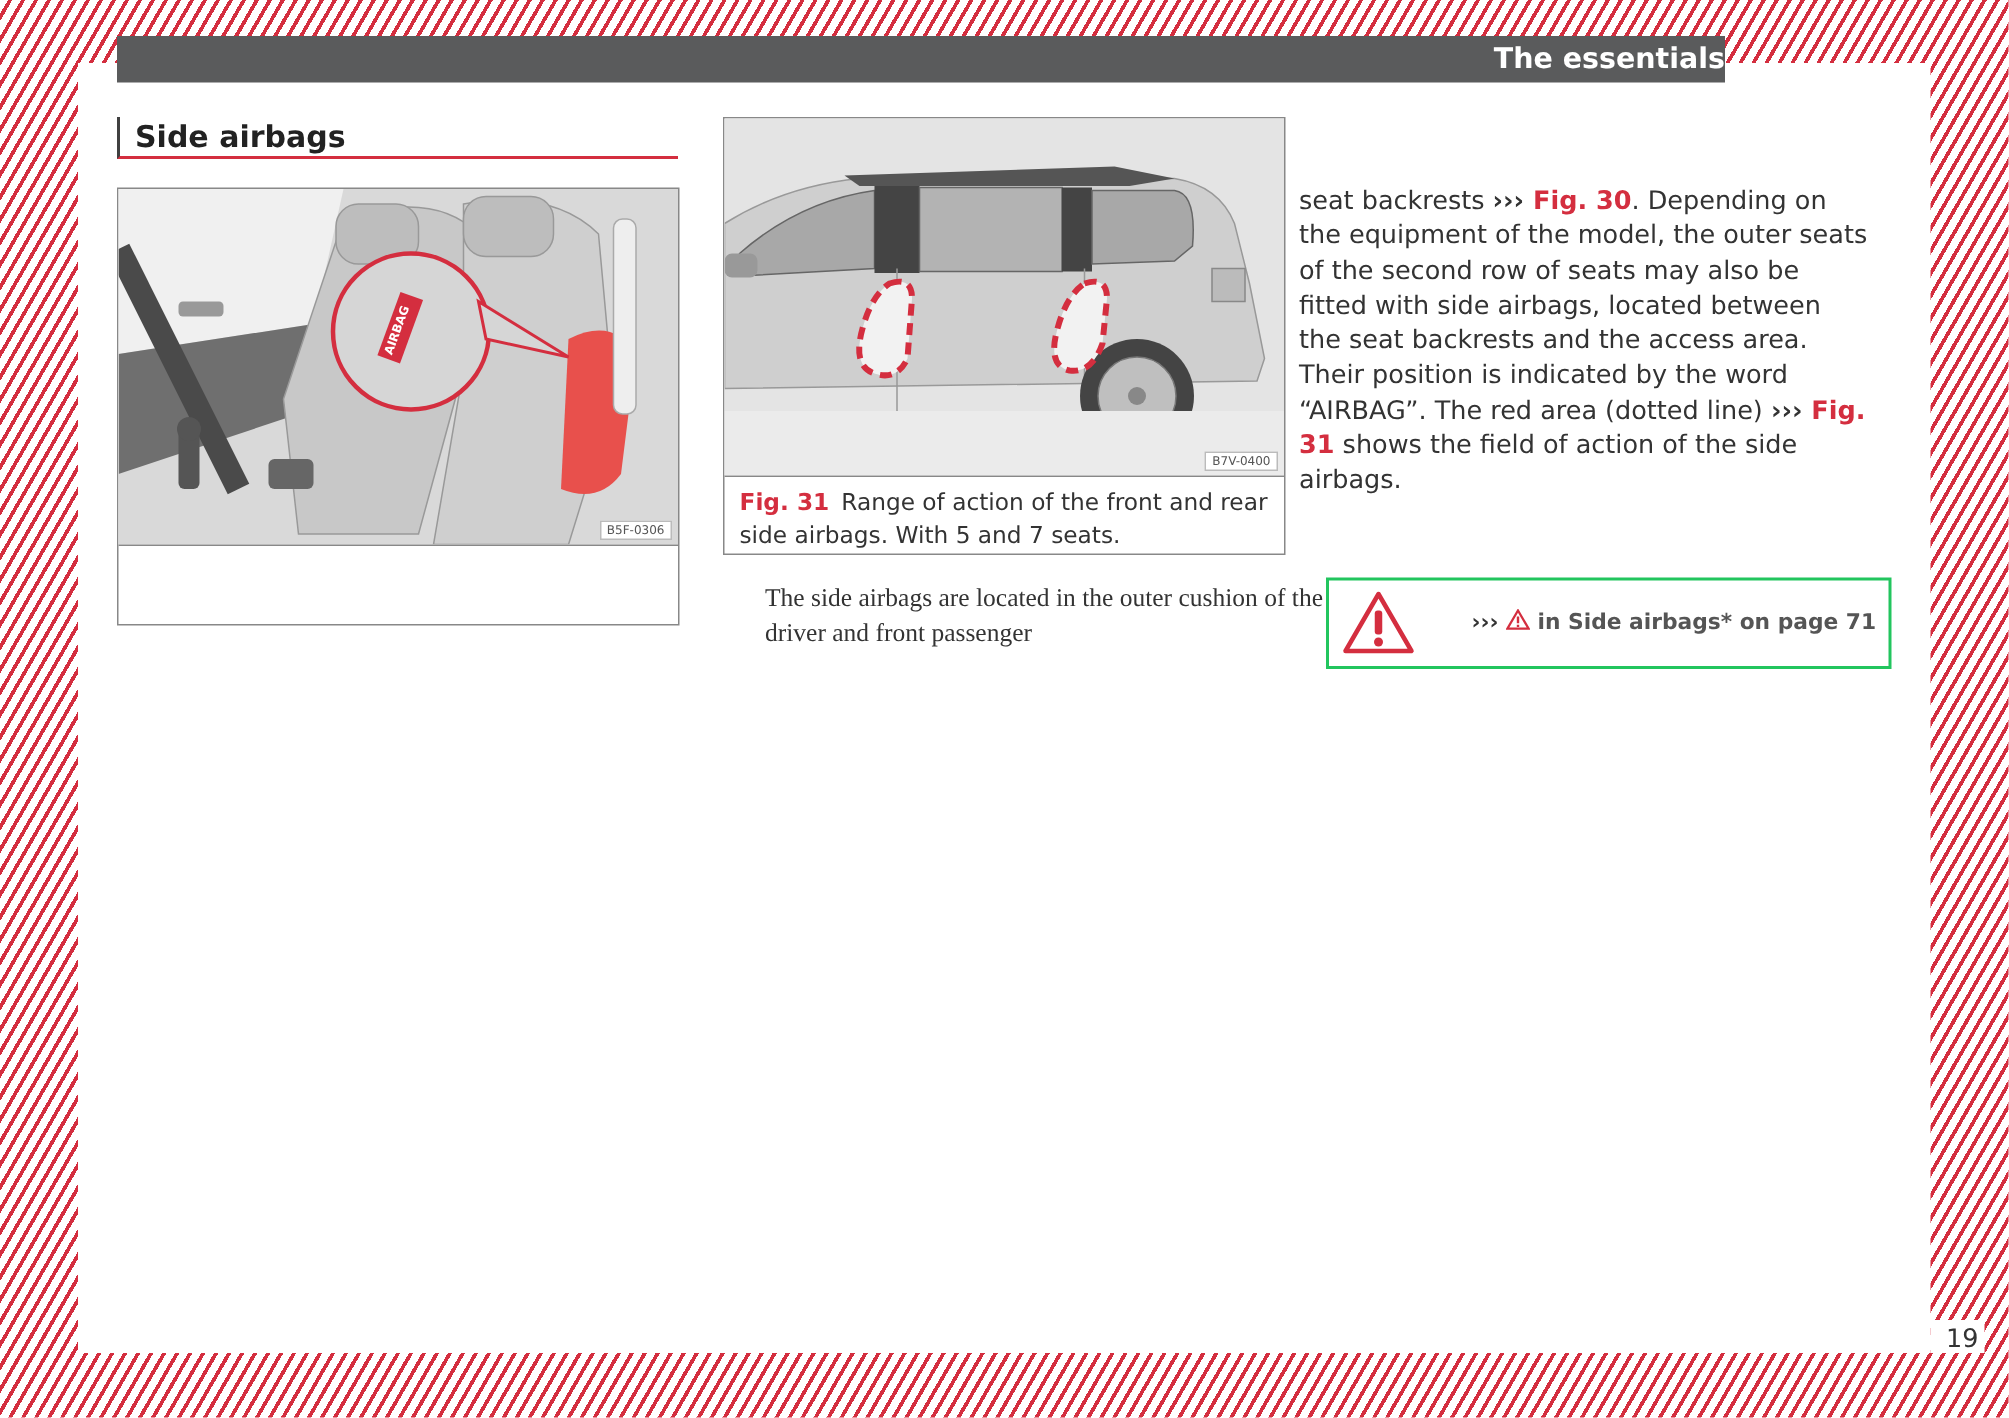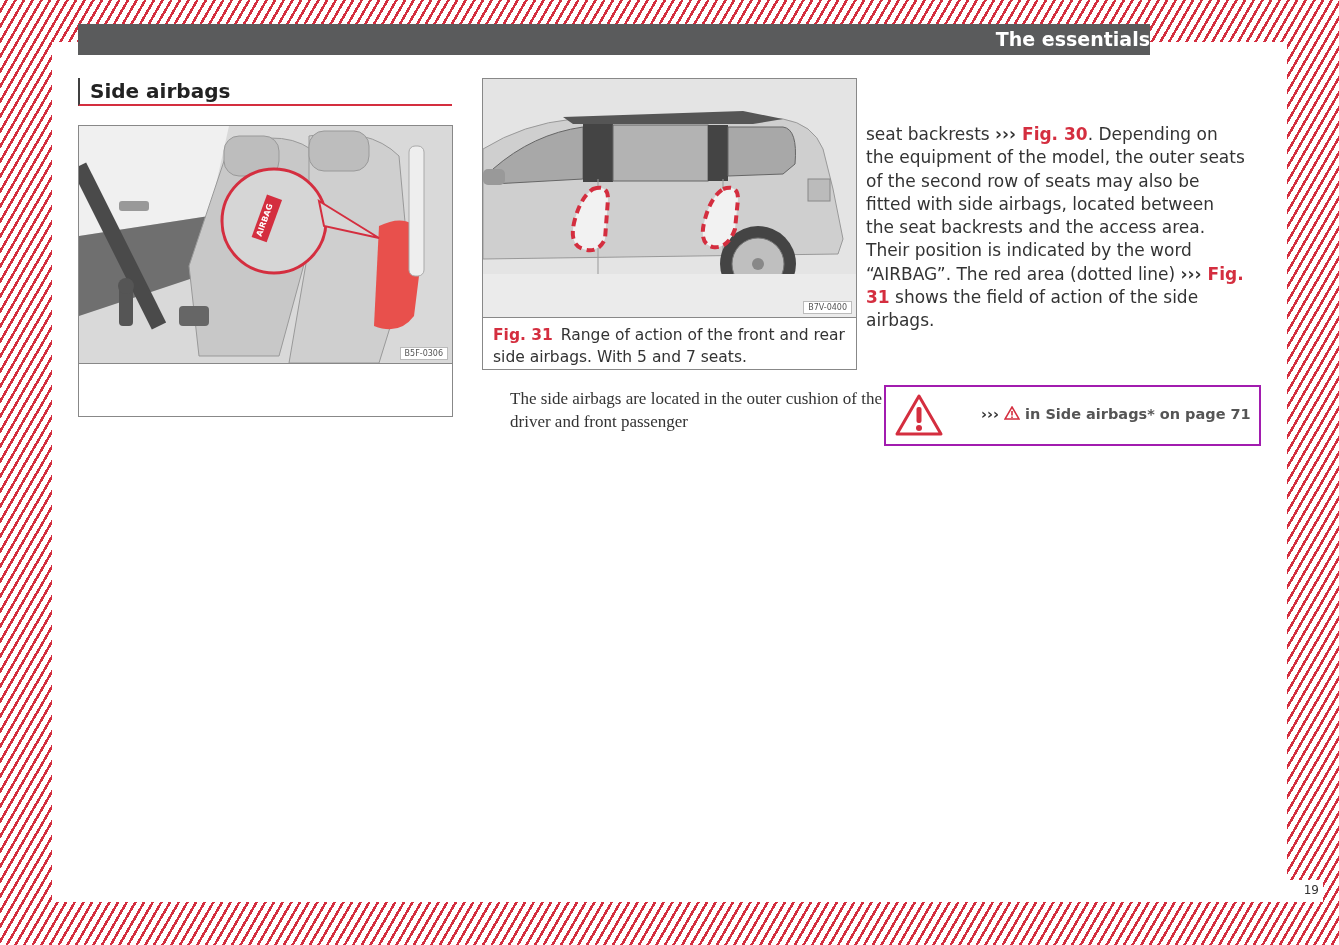--- a/index.html
+++ b/index.html
@@ -10,21 +10,21 @@
     color: #333;
   }
   .page {
     position: absolute; left: 52px; top: 42px; width: 1235px; height: 860px;
     background: #fff;
   }
   .pagenum-box {
     position: absolute; left: 1287px; top: 880px; width: 36px; height: 22px; background: #fff;
   }
   .pagenum {
-    position: absolute; right: 4px; top: 3px; font-size: 12px; color: #333;
+    position: absolute; right: 4px; top: 3px; font-size: 17px; color: #333;
   }
   .header-bar {
     position: absolute; left: 78px; top: 24px; width: 1072px; height: 31px;
     background: #5a5b5c; color: #fff; text-align: right;
     font-weight: bold; font-size: 19px; line-height: 31px;
   }
   .section-title {
     position: absolute; left: 78px; top: 78px; width: 374px; height: 28px;
     border-left: 2px solid #404040; border-bottom: 2px solid #d42e3f;
     font-weight: bold; font-size: 20px; color: #222; padding-left: 10px; box-sizing: border-box;
@@ -41,21 +41,21 @@
   .caption {
     padding: 6px 10px 4px 10px; font-size: 15.5px; line-height: 22px; color: #333;
   }
   .fig-label { color: #d42e3f; font-weight: bold; margin-right: 8px; }
   .body-text { position: absolute; font-size: 17px; line-height: 23.3px; color: #333; }
   .body-text p { margin: 0 0 11px 0; }
   .red-ref { color: #d42e3f; font-weight: bold; }
   .arrows { font-weight: bold; color: #333; }
   .warning-box {
     position: absolute; left: 884px; top: 385px; width: 377px; height: 61px;
-    border: 2px solid #a21caf; box-sizing: border-box; background: #fff;
+    border: 2px solid #22c55e; box-sizing: border-box; background: #fff;
   }
   .warning-text {
     position: absolute; left: 95px; top: 19px; font-size: 14.5px; font-weight: bold; color: #555;
   }
 </style>
 </head>
 <body>
 
 <div class="page"></div>
 <div class="pagenum-box">

